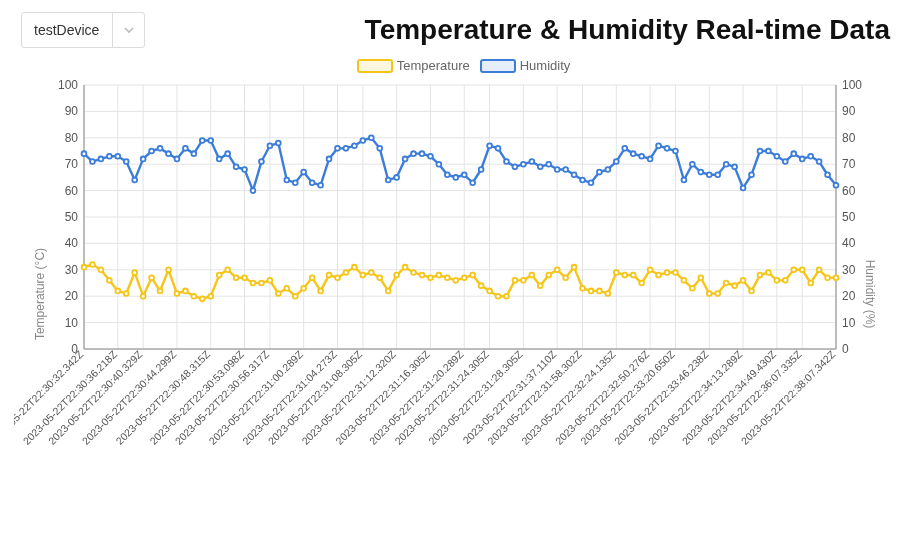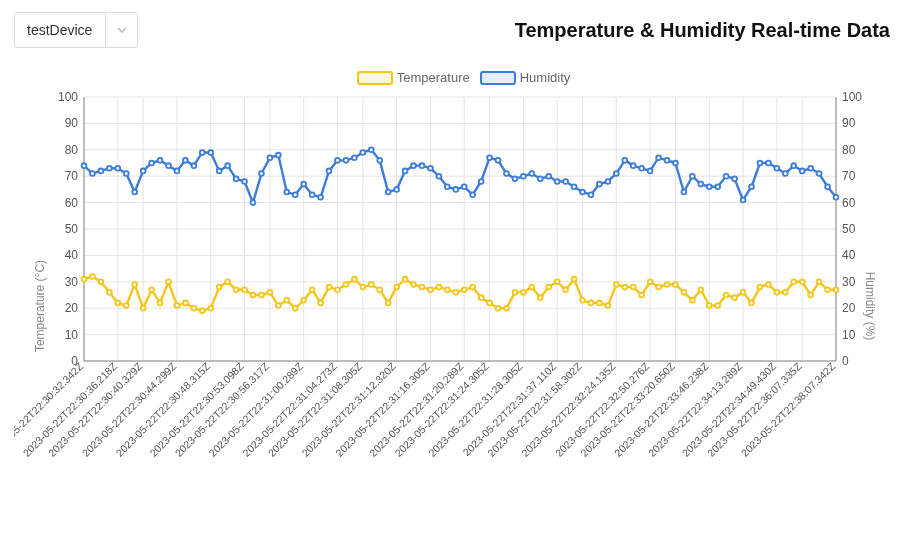--- a/index.html
+++ b/index.html
@@ -1,23 +1,23 @@
 <!DOCTYPE html>
 <html><head>
 <meta charset="utf-8">
 <style>
   * { box-sizing: border-box; margin: 0; padding: 0; }
   body { font-family: Arial, Helvetica, sans-serif; background: #fff; width: 910px; height: 534px; overflow: hidden; }
   .header { display: flex; align-items: center; padding: 12px 14px 0 14px; gap: 14px; }
   .device-count { font-size: 26px; font-weight: 700; color: #111; }
-  .dropdown { display: flex; align-items: center; border: 1px solid #dcdcdc; border-radius: 3px; background: #fff; height: 36px; }
+  .dropdown { display: flex; align-items: center; border: 1px solid #dcdcdc; border-radius: 3px; background: #fff; height: 36px; margin-left: 7px; }
   .dropdown-label { padding: 0 12px; font-size: 14px; color: #333; min-width: 90px; }
   .dropdown-btn { border-left: 1px solid #dcdcdc; height: 100%; width: 32px; display: flex; align-items: center; justify-content: center; cursor: pointer; }
-  .chart-title { flex: 1; text-align: right; font-size: 20px; font-weight: 700; color: #111; padding-right: 6px; }
-  .legend { display: flex; justify-content: center; gap: 10px; margin-top: 22px; font-size: 13px; color: #666; padding-left: 17px; }
+  .chart-title { flex: 1; text-align: right; font-size: 28px; font-weight: 700; color: #111; padding-right: 6px; }
+  .legend { display: flex; justify-content: center; gap: 10px; margin-top: 10px; font-size: 13px; color: #666; padding-left: 17px; }
   .leg-item { display: flex; align-items: center; gap: 4px; cursor: pointer; }
   .leg-box { width: 36px; height: 14px; border: 2px solid; border-radius: 3px; }
   .chart-wrap { position: relative; margin: 6px 14px 0 14px; }
   .y-left-label { position: absolute; left: 26px; top: 50%; transform: translate(-50%,-50%) rotate(-90deg); font-size: 12px; color: #888; white-space: nowrap; }
   .y-right-label { position: absolute; right: 26px; top: 50%; transform: translate(50%,-50%) rotate(90deg); font-size: 12px; color: #888; white-space: nowrap; }
   svg { display: block; }
 </style>
 </head>
 <body>
 

